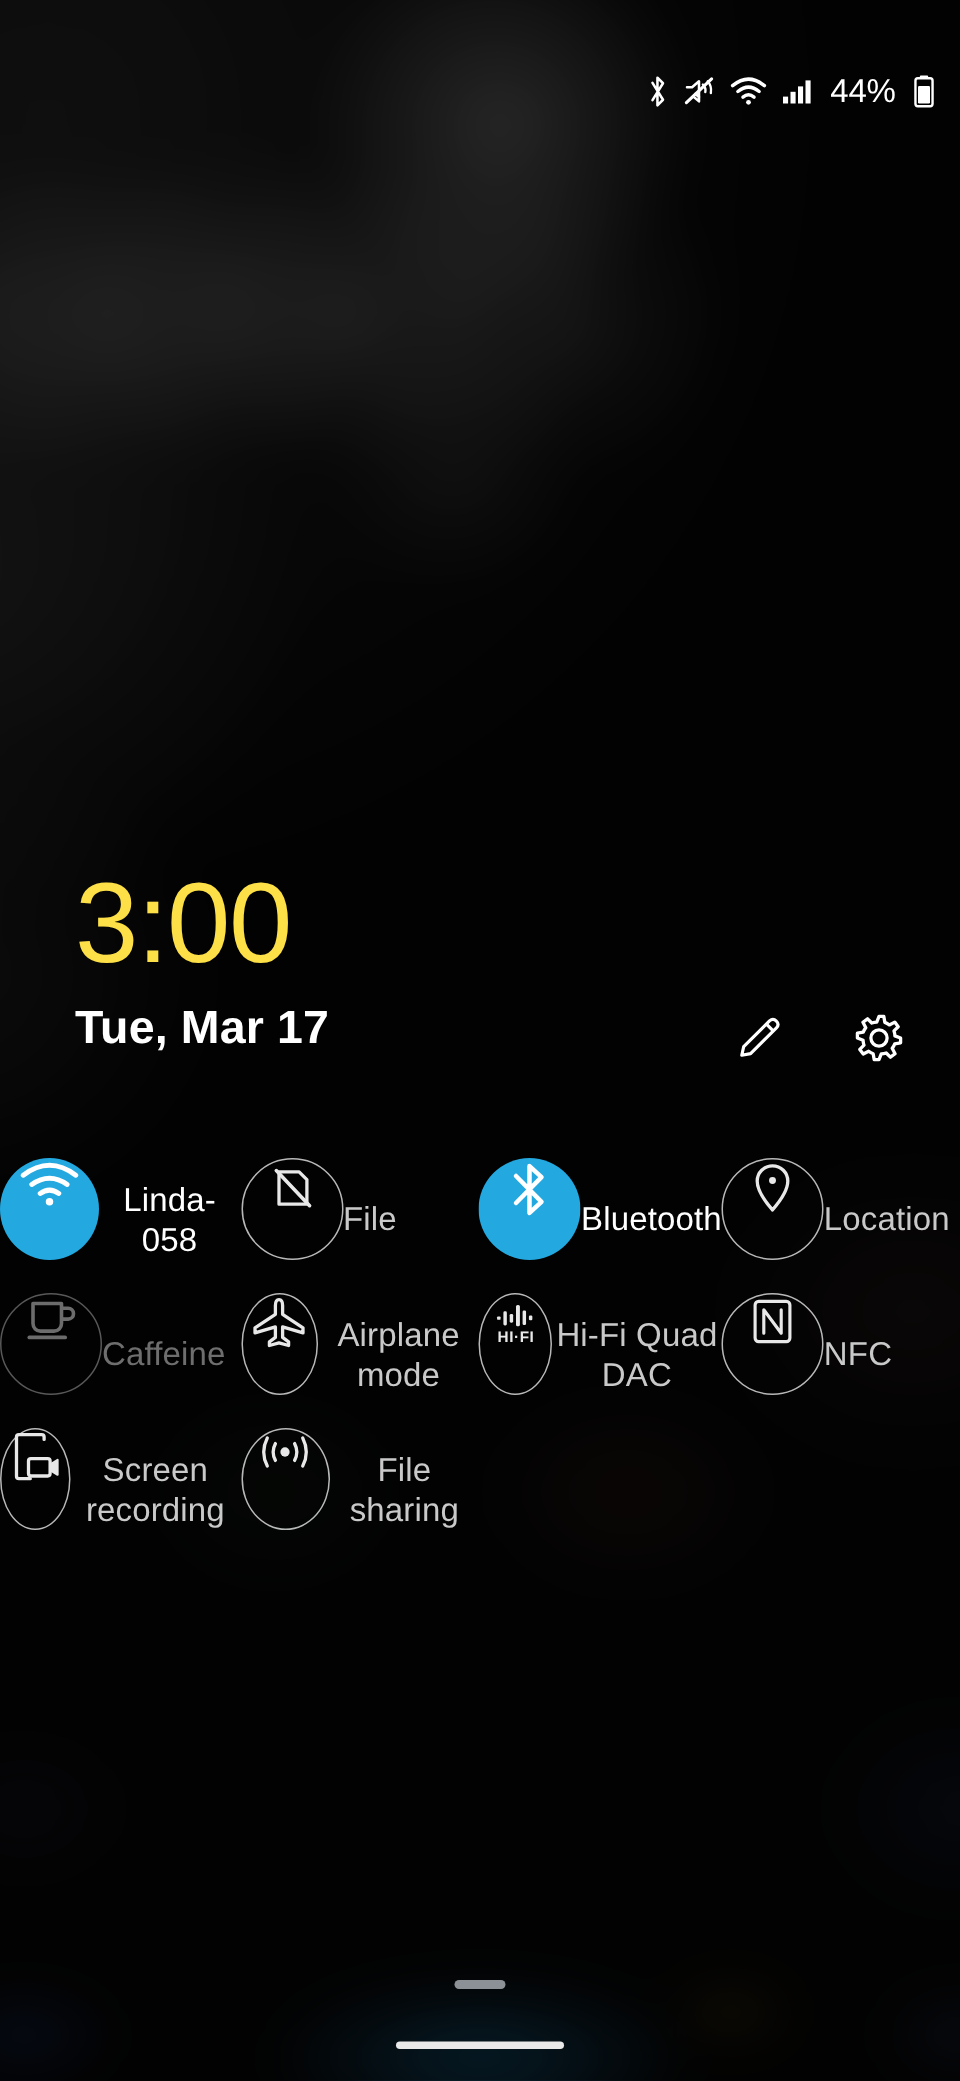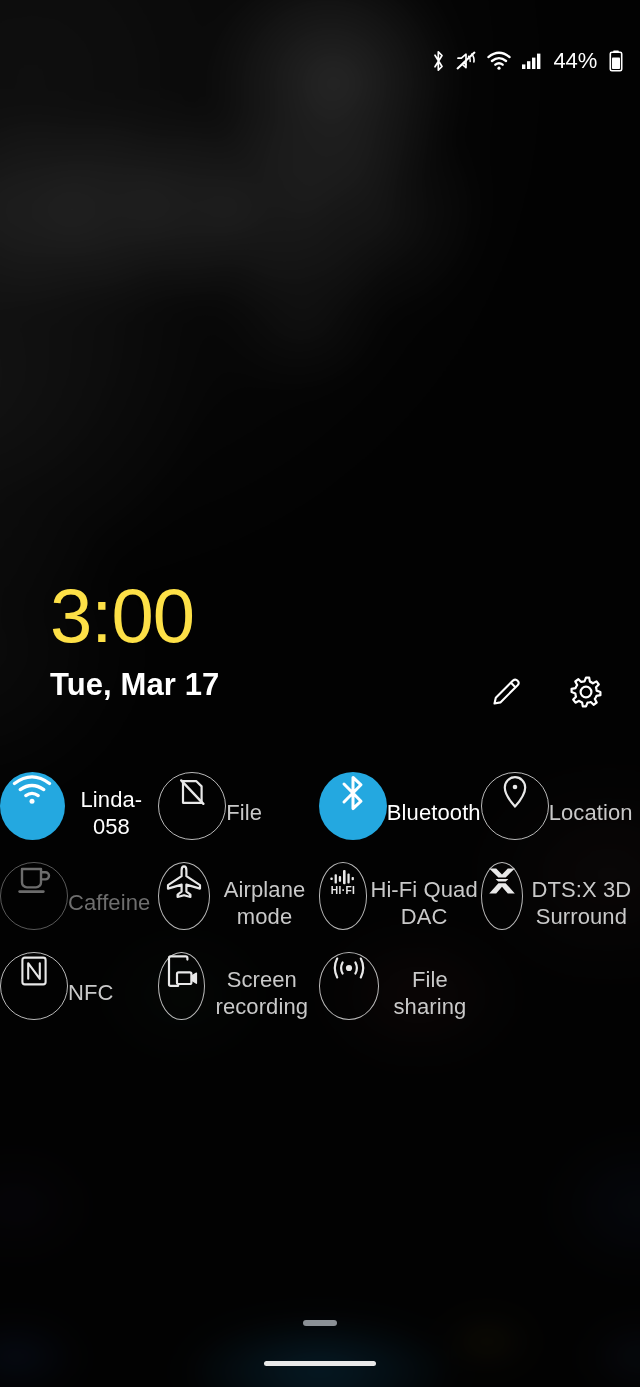--- a/index.html
+++ b/index.html
@@ -291,34 +291,20 @@
             <rect x="25.4" y="10.6" width="2.3" height="9.8" rx="0.9"></rect>
             <rect x="29.6" y="14.0" width="2.3" height="3.2" rx="0.8"></rect>
           </g>
           <text x="21" y="31.4" text-anchor="middle" font-family="Liberation Sans, sans-serif" font-size="10.2" font-weight="bold" fill="#e8e8e8" letter-spacing="0.4">HI·FI</text>
         </svg>
       </span>
     </div>
     <div class="qs-label">Hi-Fi Quad DAC</div>
   </div>
 
-  <div class="qs-tile off">
-    <div class="qs-circle">
-      <span class="qs-icon">
-        <svg width="40" height="36" viewBox="0 0 40 36">
-          <g fill="#e8e8e8">
-            <path d="M7.2 5.6 H14.2 L20 11.6 L25.8 5.6 H32.8 L23.6 14.4 H16.4 Z"></path>
-            <path d="M13.6 16.0 H26.4 L23.8 18.4 H16.2 Z"></path>
-            <path d="M16.4 20.2 H23.6 L32.8 30.4 H25.8 L20 23.8 L14.2 30.4 H7.2 Z"></path>
-          </g>
-        </svg>
-      </span>
-    </div>
-    <div class="qs-label">DTS:X 3D Surround</div>
-  </div>
 
   <div class="qs-tile off">
     <div class="qs-circle">
       <span class="qs-icon">
         <svg width="34" height="36" viewBox="0 0 34 36">
           <rect x="5.4" y="4.6" width="23.2" height="26.8" rx="2.4" fill="none" stroke="#e8e8e8" stroke-width="2.1"></rect>
           <path d="M11.2 25.8 V10.2 L22.8 25.8 V10.2" fill="none" stroke="#e8e8e8" stroke-width="2.1" stroke-linejoin="round" stroke-linecap="round"></path>
         </svg>
       </span>
     </div>

